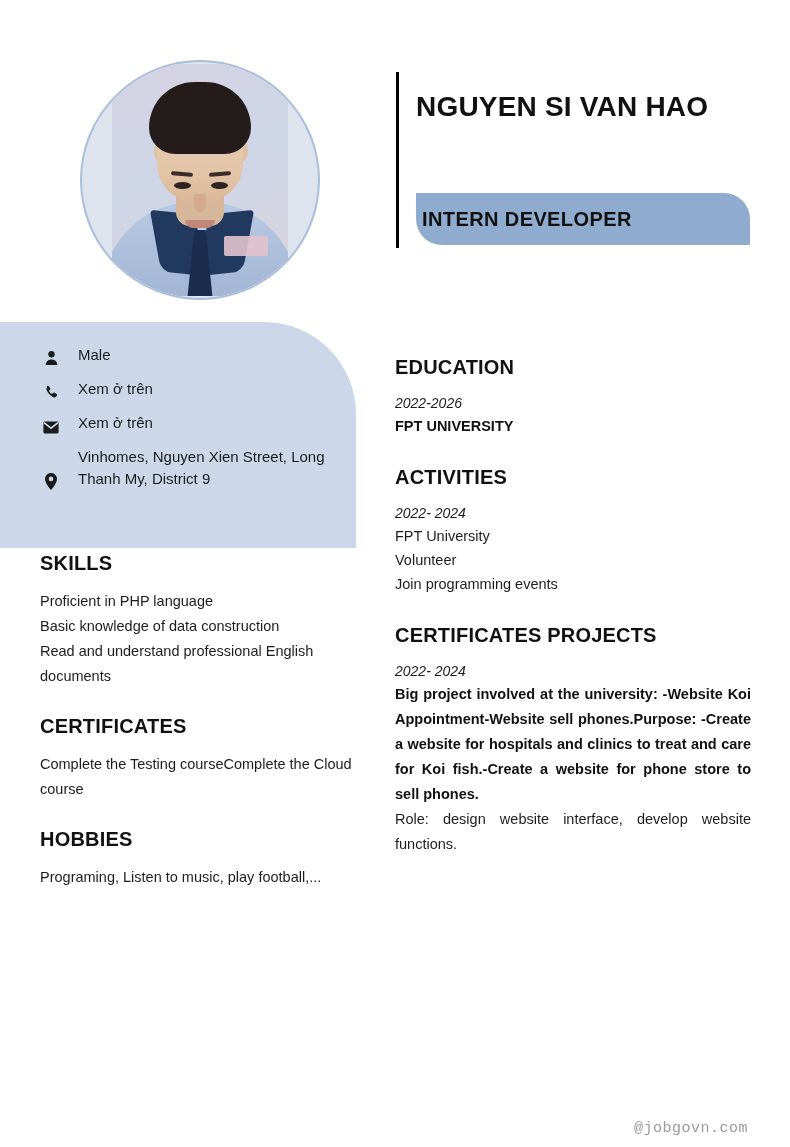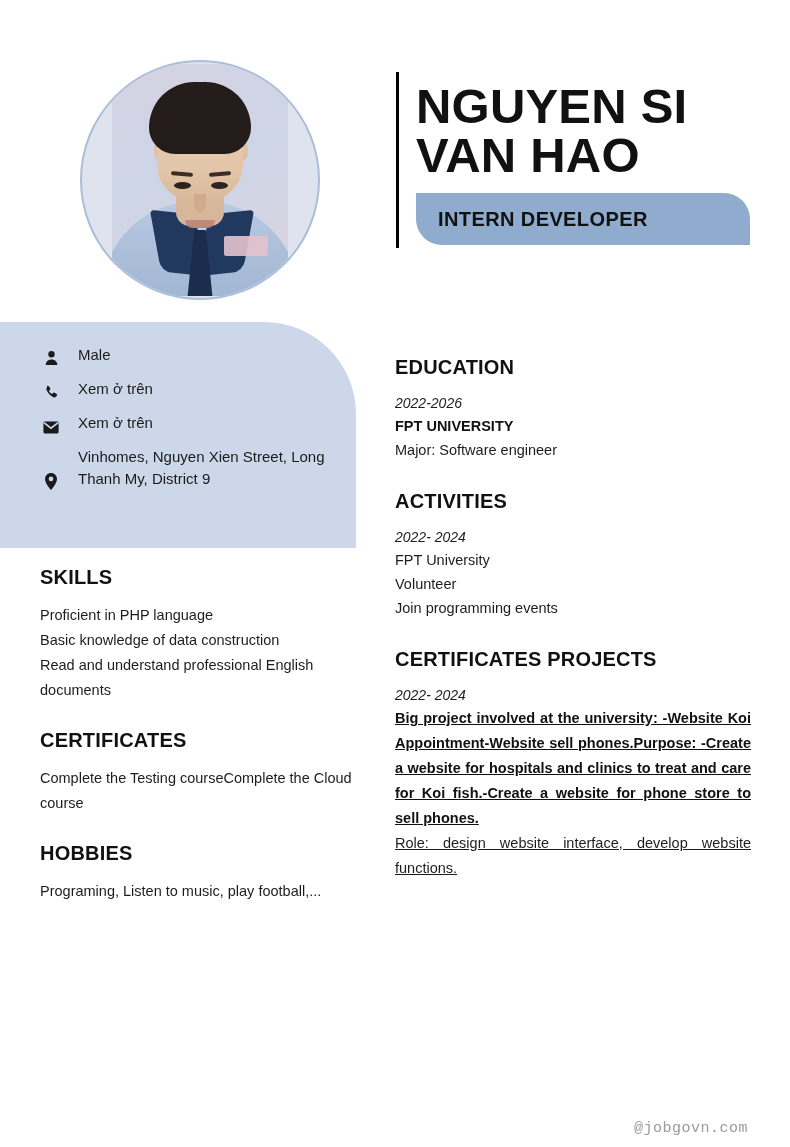--- a/index.html
+++ b/index.html
@@ -157,21 +157,21 @@
   .name-rule {
     position: absolute;
     left: 396px;
     top: 72px;
     width: 3px;
     height: 176px;
     background: #000000;
   }
   .name-block { position: absolute; left: 416px; top: 82px; width: 340px; }
   .name {
-    font-size: 49px;
+    font-size: 28px;
     font-weight: 700;
     line-height: 49px;
     color: #111111;
     letter-spacing: 0.2px;
     margin: 0;
   }
   .badge {
     position: absolute;
     left: 416px;
     top: 193px;
@@ -180,21 +180,21 @@
     background: #8fabcd;
     border-radius: 0 26px 0 26px;
     display: flex;
     align-items: center;
   }
   .badge-text {
     font-size: 20px;
     font-weight: 700;
     letter-spacing: .4px;
     color: #111111;
-    padding-left: 22px;
+    padding-left: 6px;
     text-align: right;
   }
 
   
   .side-panel {
     position: absolute;
     left: 0;
     top: 322px;
     width: 356px;
     height: 226px;
@@ -225,21 +225,21 @@
   .c-text {
     font-size: 15px;
     line-height: 22px;
     color: #1b1b1b;
   }
 
   
   .left-col {
     position: absolute;
     left: 40px;
-    top: 566px;
+    top: 552px;
     width: 312px;
   }
   .right-col {
     position: absolute;
     left: 395px;
     top: 328px;
     width: 356px;
   }
   h2.sec {
     font-size: 20px;
@@ -279,21 +279,20 @@
     font-size: 14.5px;
     color: #1d1d1d;
     line-height: 24px;
   }
   .just {
     font-size: 14.5px;
     line-height: 25px;
     color: #1d1d1d;
     text-align: justify;
     margin: 0;
-    text-decoration: underline;
   }
   .just.b { font-weight: 700; color: #111111; }
   .career-para { margin-top: 2px; }
 
   
   .watermark {
     position: absolute;
     right: 42px;
     bottom: 10px;
     font-family: "Liberation Mono", "DejaVu Sans Mono", monospace;
@@ -405,21 +404,20 @@
 
   <div class="right-col">
 
     <div class="block">
     </div>
 
     <div class="block">
       <h2 class="sec">EDUCATION</h2>
       <div class="date">2022-2026</div>
       <div class="org">FPT UNIVERSITY</div>
-      <div class="line">Major: Software engineer</div>
     </div>
 
     <div class="block">
       <h2 class="sec">ACTIVITIES</h2>
       <div class="date">2022- 2024</div>
       <div class="line">FPT University</div>
       <div class="line">Volunteer</div>
       <div class="line">Join programming events</div>
     </div>
 

